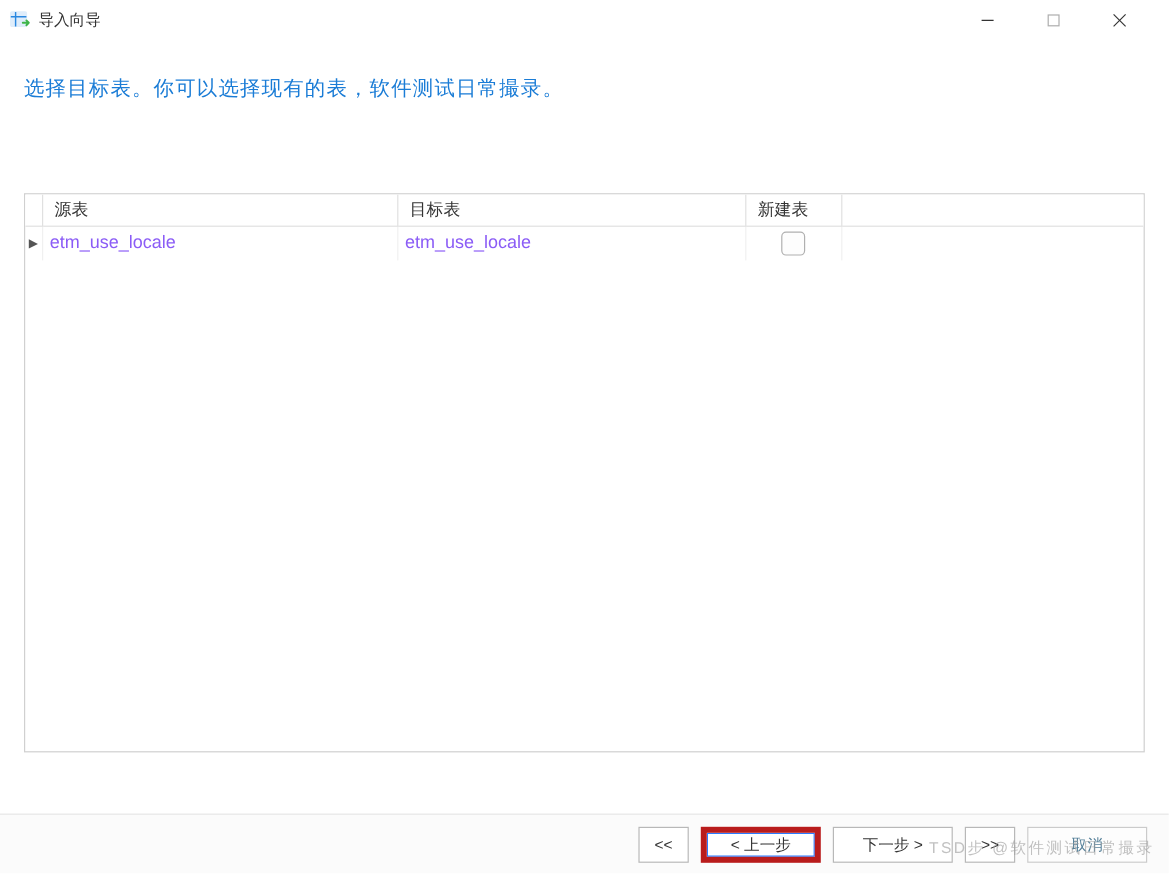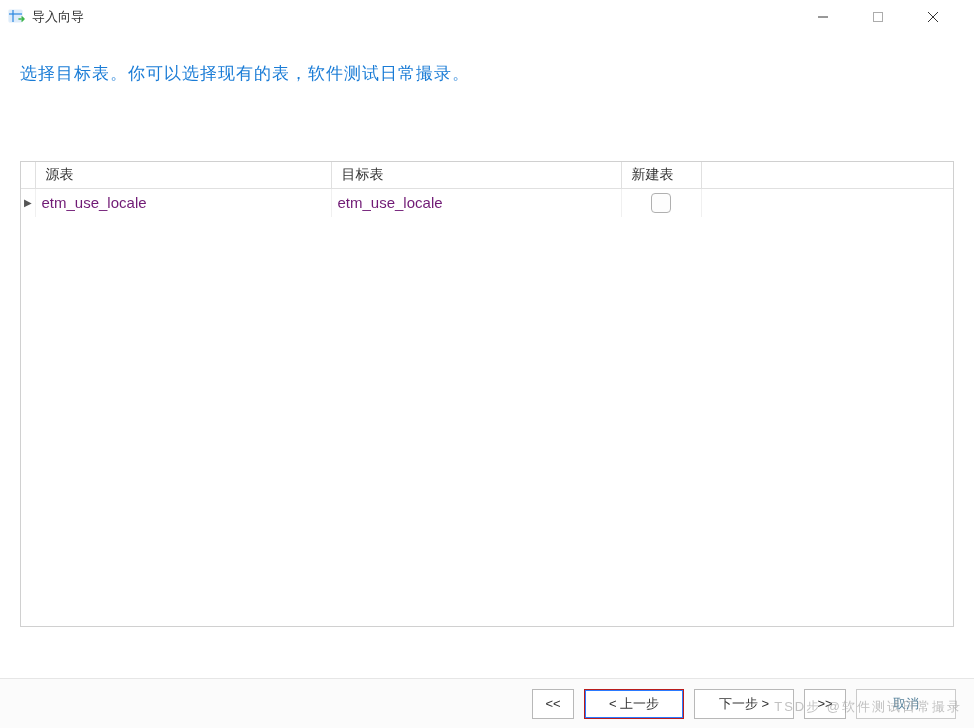--- a/index.html
+++ b/index.html
@@ -76,21 +76,21 @@
       padding: 4px 10px;
       border-right: 1px solid #e0e0e0;
       border-bottom: 1px solid #e0e0e0;
       background: #ffffff;
       height: 26px;
       font-family: Liberation Serif, serif;
     }
     .grid-table td {
       padding: 2px 6px;
       font-size: 15px;
-      color: #701a75;
+      color: #8b5cf6;
       border-right: 1px solid #f0f0f0;
       height: 28px;
       vertical-align: middle;
     }
     .col-marker { width: 14px; padding: 0 !important; text-align: center; }
     .col-source { width: 296px; }
     .col-target { width: 290px; }
     .col-new { width: 80px; text-align: center; }
     .col-spacer { border-right: none !important; }
     .row-data td.col-marker {
@@ -129,21 +129,21 @@
       color: #333;
       display: flex;
       align-items: center;
       justify-content: center;
       cursor: pointer;
       font-family: inherit;
       padding: 0 8px;
     }
     .nav-btn.small { min-width: 42px; }
     .nav-btn.focused {
-      border: 1px solid #b91c1c;
+      border: 5px solid #b91c1c;
       box-shadow: 0 0 0 1px #2a7aff inset;
     }
     .nav-btn.disabled {
       opacity: 0.7;
       color: #0c4a6e;
     }
     .watermark {
       position: absolute;
       right: 12px;
       bottom: 12px;

